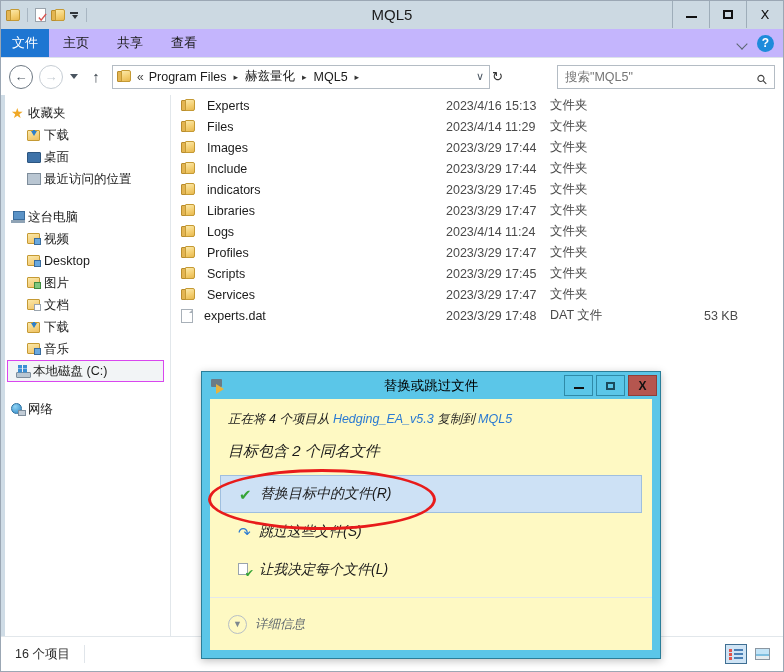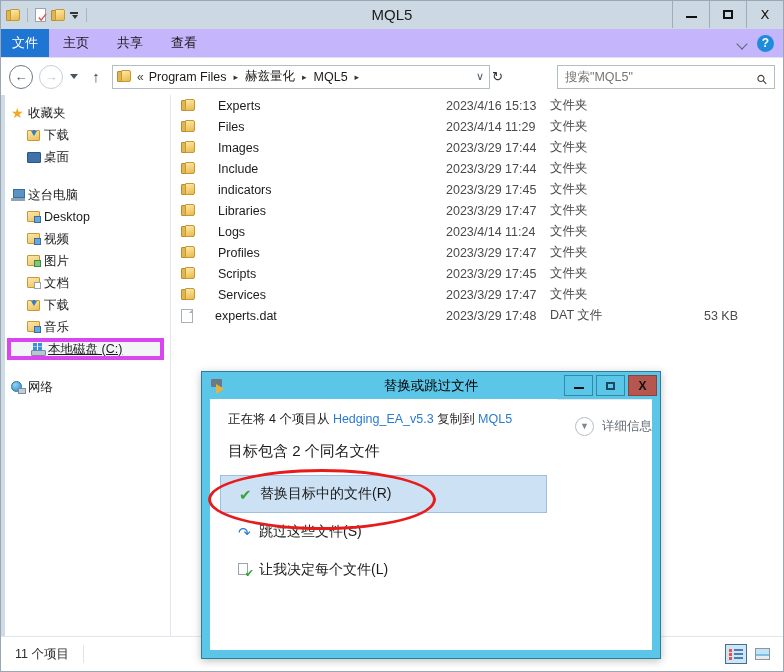--- a/index.html
+++ b/index.html
@@ -195,24 +195,23 @@
   .navpane::before {
     content:''; position:absolute; left:0; top:0; width:4px; height:542px;
     background:#cfdce6;
   }
   .navitem {
     height:22px; display:flex; align-items:center;
     font-size:12.5px; color:#1b1b1b; padding-left:10px;
   }
   .navitem.l2 { padding-left:26px; }
   .navitem.selected {
-    background:#f2f4f6; border:4px solid #d946ef;
-    margin-left:6px; margin-right:6px; padding-left:20px;
+    background:#f2f4f6; border:1px solid #d946ef;
+    margin-left:6px; margin-right:6px; padding-left:8px;
     box-sizing:border-box;
-    text-decoration:underline;
   }
   .navgap { height:16px; }
   .ni-ico { width:17px; display:flex; align-items:center; }
 
   .star-ico { color:#f0a825; font-size:14px; line-height:1; }
   .dl-ico { width:14px; height:13px; position:relative; }
   .dl-ico .f { position:absolute; left:0; top:1px; width:13px; height:11px;
     background:linear-gradient(160deg,#fbe8a8,#eec060); border:1px solid #c59a34; box-sizing:border-box; border-radius:1px;}
   .dl-ico .a { position:absolute; left:4px; top:2px; width:0;height:0;
     border-left:3px solid transparent;border-right:3px solid transparent;border-top:5px solid #2f7fc9;}
@@ -263,21 +262,21 @@
   .sort-caret {
     position:absolute; left:50%; top:1px; margin-left:-4px;
     border-left:4px solid transparent; border-right:4px solid transparent;
     border-bottom:4px solid #9aa8b5;
   }
   .row {
     height:21px; display:flex; align-items:center;
     font-size:12.5px; color:#1b1b1b;
   }
   .cell-name { width:275px; display:flex; align-items:center; padding-left:10px; box-sizing:border-box;}
-  .cell-name .nm { margin-left:22px; }
+  .cell-name .nm { margin-left:11px; }
   .cell-date { width:104px; color:#4a4a4a; }
   .cell-type { width:100px; color:#4a4a4a; }
   .cell-size { width:100px; color:#4a4a4a; text-align:right; padding-right:12px; box-sizing:border-box;}
   .file-ico {
     width:12px;height:14px;background:#fff;border:1px solid #a8b0b8;box-sizing:border-box;position:relative;
   }
   .file-ico::after{content:'';position:absolute;right:-1px;top:-1px;
     border-left:4px solid transparent;border-bottom:4px solid #a8b0b8;}
 
   
@@ -337,22 +336,22 @@
   }
   .dwc { width:29px;height:21px;display:flex;align-items:center;justify-content:center;
     border:1px solid #2f8aa8; box-sizing:border-box; }
   .dwc.close { background:#b5564f; border-color:#8e3f39; }
   .dwc .bar { width:10px;height:2px;background:#111;margin-top:5px;}
   .dwc .sq { width:9px;height:8px;border:2px solid #1b4a5c;box-sizing:border-box;}
   .dwc .x { font-size:12px;font-weight:bold;color:#111;}
 
   .dlg-body {
     position:absolute; left:8px; top:27px; right:8px; bottom:8px;
-    background:#ffffff;
-    display:flex; flex-direction:row;
+    background:#fef9c3;
+    display:flex; flex-direction:column;font-style:italic;
   }
   .dlg-main { flex:1; padding:12px 0 0 0; }
   .dlg-line1 {
     font-size:12.5px; color:#1b1b1b; padding-left:18px; margin-bottom:14px;
   }
   .lnk { color:#2a7ad2; }
   .dlg-line2 {
     font-size:15px; color:#1b1b1b; padding-left:18px; margin-bottom:14px;
   }
   .opt {
@@ -481,44 +480,50 @@
             </span>
           </span>
         <span>下载</span>
       </div>
       <div class="navitem l2">
         <span class="ni-ico">
             <span class="desk-ico"></span>
           </span>
         <span>桌面</span>
       </div>
+      <div class="navitem l2">
+        <span class="ni-ico">
+            <span class="recent-ico"></span>
+          </span>
+        <span>最近访问的位置</span>
+      </div>
 
       <div class="navgap"></div>
 
       <div class="navitem">
         <span class="ni-ico">
             <span class="pc-ico"></span>
           </span>
         <span>这台电脑</span>
       </div>
       <div class="navitem l2">
         <span class="ni-ico">
             <span class="fold-sm">
               <i class="badge"></i>
             </span>
           </span>
-        <span>Desktop</span>
+        <span>视频</span>
       </div>
       <div class="navitem l2">
         <span class="ni-ico">
             <span class="fold-sm">
               <i class="badge"></i>
             </span>
           </span>
-        <span>视频</span>
+        <span>Desktop</span>
       </div>
       <div class="navitem l2">
         <span class="ni-ico">
             <span class="fold-sm">
               <i class="badge green"></i>
             </span>
           </span>
         <span>图片</span>
       </div>
       <div class="navitem l2">
@@ -663,21 +668,21 @@
             </div>
             <div class="cell-date">2023/3/29 17:48</div>
             <div class="cell-type">DAT 文件</div>
             <div class="cell-size">53 KB</div>
           </div>
         </div>
     </div>
   </div>
 
   <div class="statusbar">
-    <span class="status-left">11 个项目</span>
+    <span class="status-left">16 个项目</span>
     <span class="status-div"></span>
     <span class="status-right">
       <span class="viewbtn active">
           <span class="vb-details"></span>
         </span>
       <span class="viewbtn">
           <span class="vb-thumb"></span>
         </span>
     </span>
   </div>

